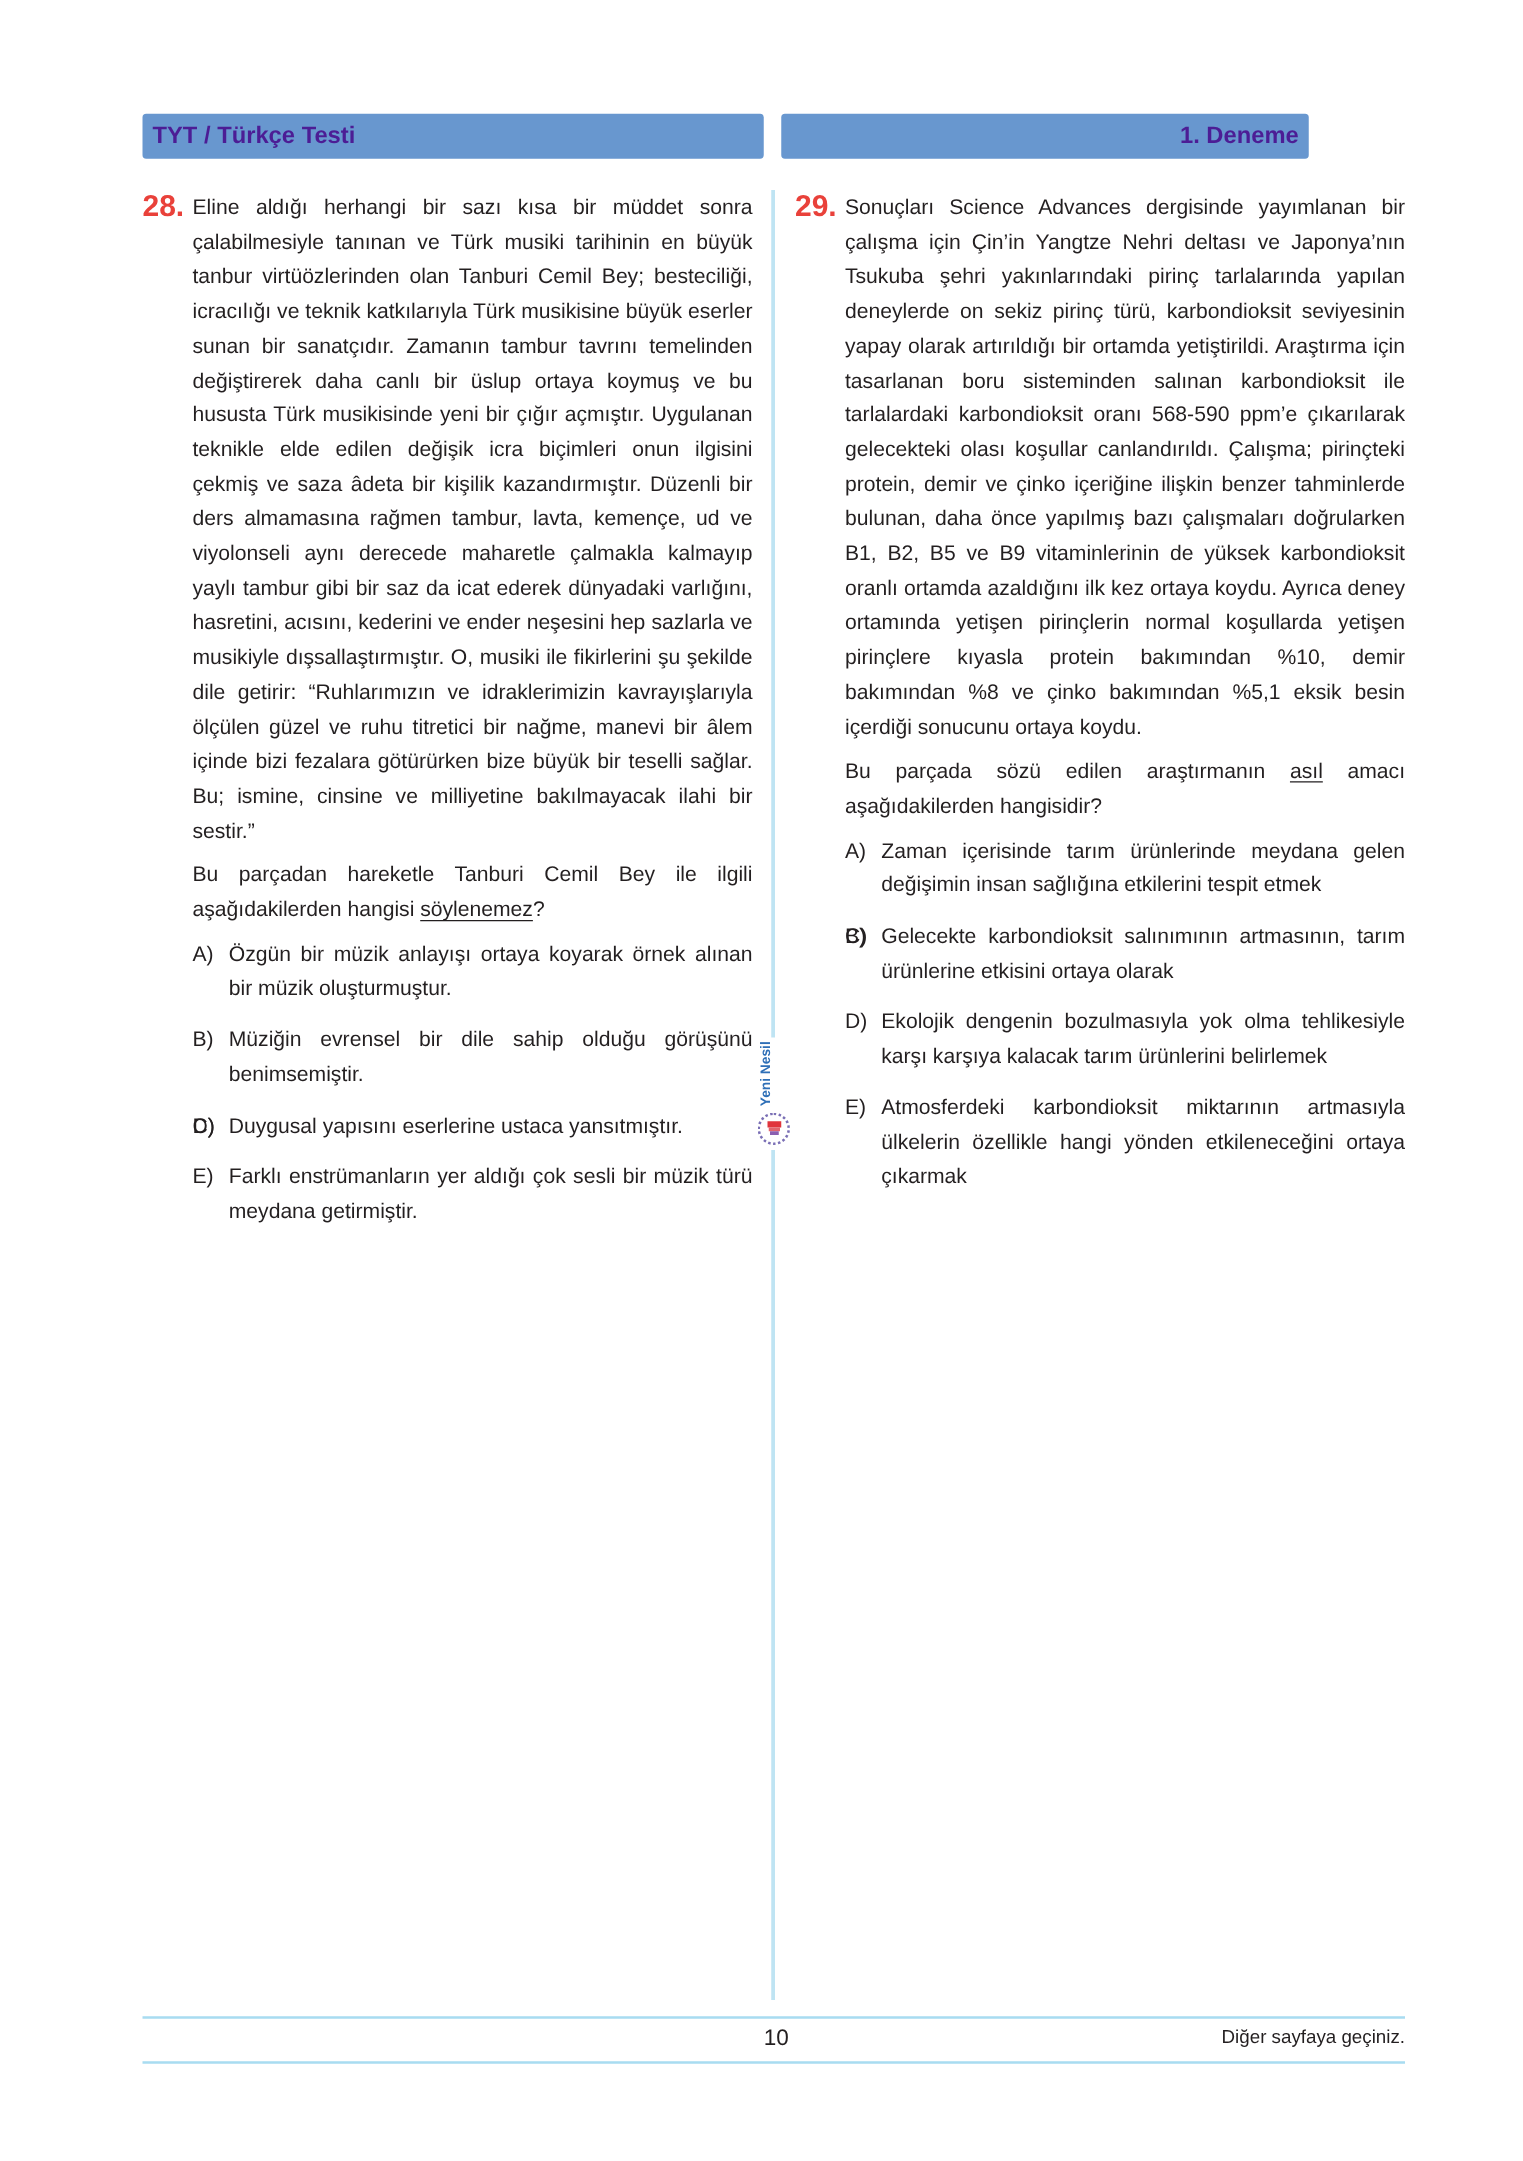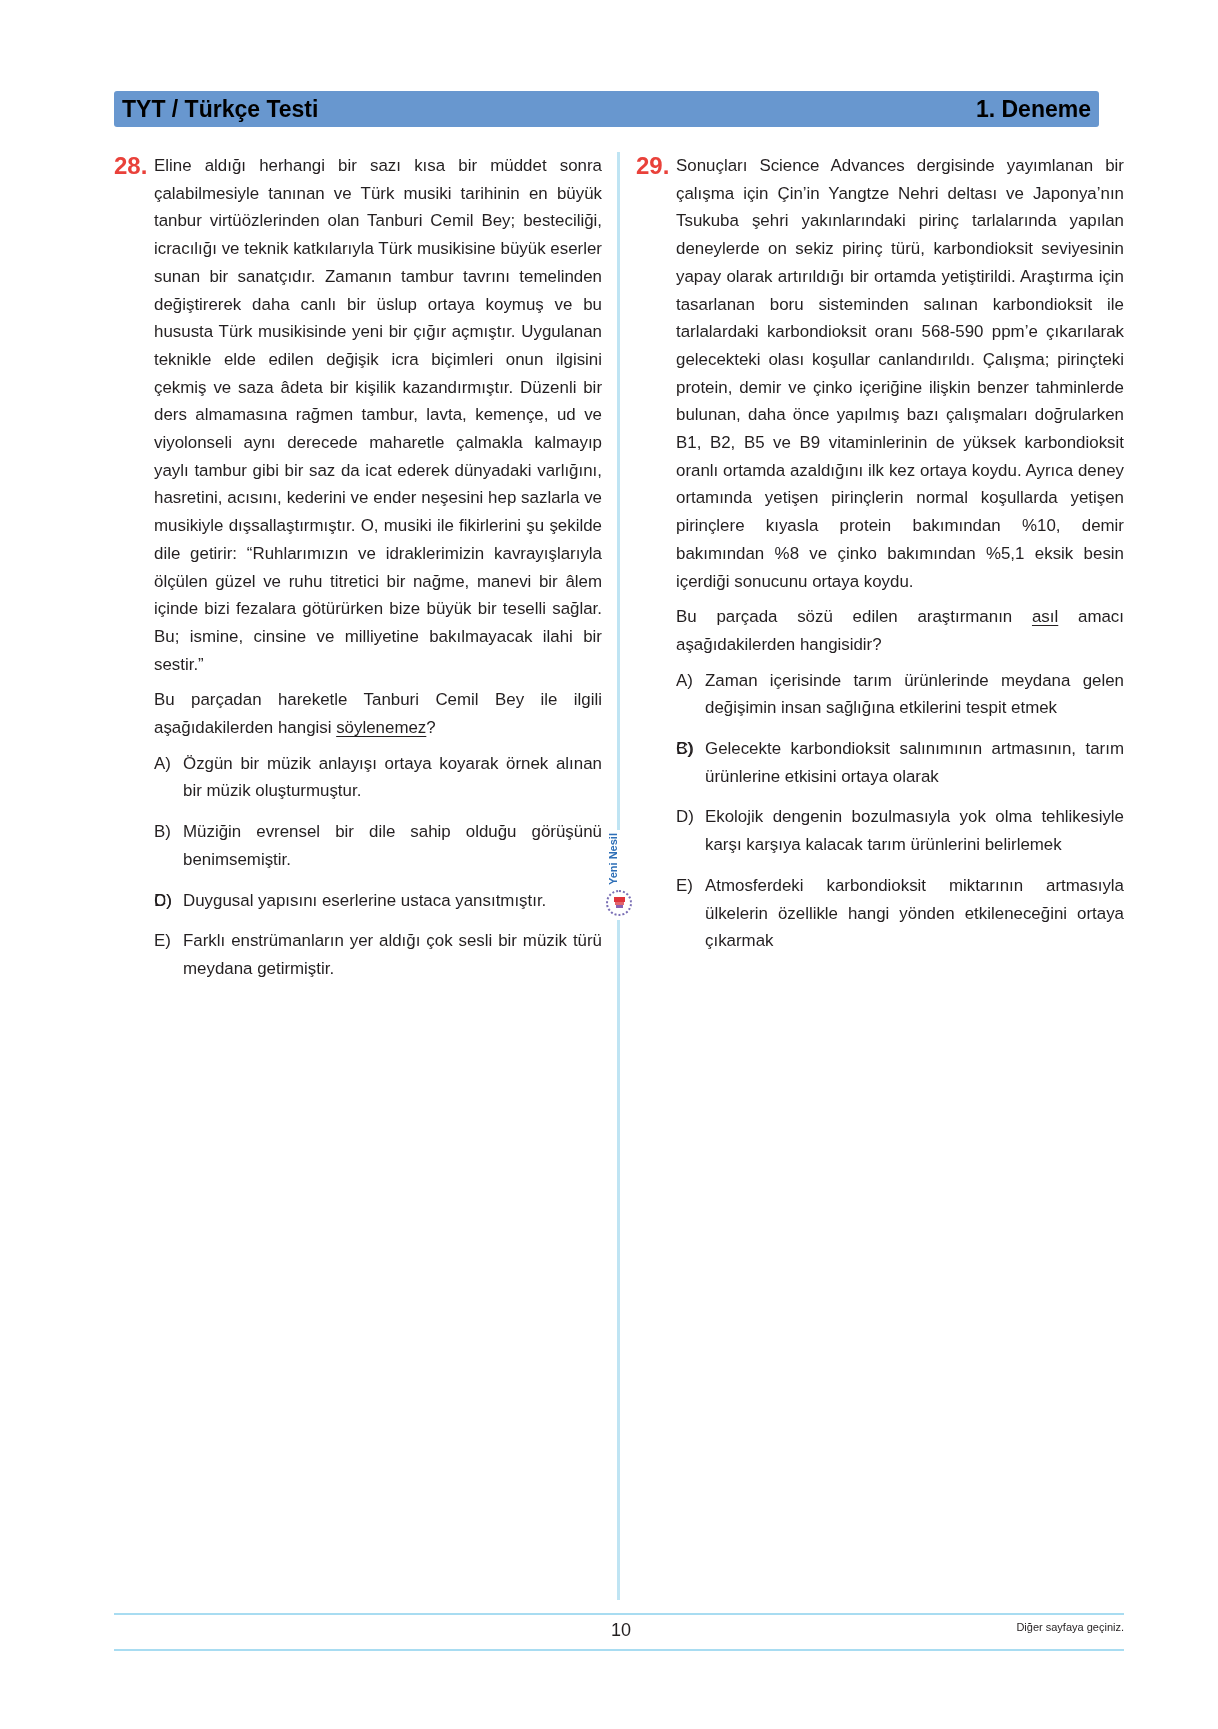--- a/index.html
+++ b/index.html
@@ -1,19 +1,19 @@
 <!DOCTYPE html>
 <html><head>
 <meta charset="utf-8">
 <style>
   html, body { margin: 0; padding: 0; background: #ffffff; }
   body { width: 1218px; height: 1729px; position: relative; font-family: "Liberation Sans", sans-serif; color: #231f20; overflow: hidden; }
-  .hdr { position: absolute; top: 91px; height: 36px; background: #6897cf; border-radius: 3px; box-sizing: border-box; display: flex; align-items: center; font-weight: bold; font-size: 23px; color: #000000; }
+  .hdr { position: absolute; top: 91px; height: 36px; background: #6897cf; border-radius: 3px; box-sizing: border-box; display: flex; align-items: center; font-weight: bold; font-size: 19px; color: #4c1d95; }
   .hdr-left { left: 114px; width: 497px; padding-left: 8px; }
-  .hdr-right { left: 600px; width: 499px; justify-content: flex-end; padding-right: 8px; align-items: center; }
+  .hdr-right { left: 625px; width: 422px; justify-content: flex-end; padding-right: 8px; align-items: center; }
   .divider { position: absolute; left: 617px; top: 152px; width: 3px; height: 1448px; background: #bfe4f3; }
   .logo { position: absolute; left: 604px; top: 830px; width: 30px; height: 90px; background: #fff; }
   .logo-text { position: absolute; left: 3px; top: 0; width: 24px; height: 58px; writing-mode: vertical-rl; transform: rotate(180deg); font-size: 11px; font-weight: bold; color: #2e6fb7; text-align: center; }
   .logo-mark { position: absolute; left: 2px; top: 60px; width: 22px; height: 22px; border: 2px dotted #7a6fb5; border-radius: 50%; }
   .logo-mark .bar1 { position: absolute; left: 6px; top: 5px; width: 11px; height: 5px; background: #e0343c; }
   .logo-mark .bar2 { position: absolute; left: 7px; top: 10px; width: 9px; height: 3px; background: #e2656d; }
   .logo-mark .bar3 { position: absolute; left: 8px; top: 13px; width: 7px; height: 3px; background: #8a5fb0; }
   .col { position: absolute; top: 152px; font-size: 16.9px; line-height: 27.7px; }
   .col-left { left: 114px; width: 488px; }
   .col-right { left: 636px; width: 488px; }
@@ -22,21 +22,21 @@
   .qbody { margin-left: 40px; text-align: justify; }
   .stem { margin-left: 40px; margin-top: 8px; font-weight: normal; text-align: justify; }
   .u { text-decoration: underline; text-decoration-thickness: 1px; text-underline-offset: 3px; }
   .opts { margin-left: 40px; margin-top: 8px; }
   .opt { position: relative; padding-left: 29px; margin-bottom: 13px; text-align: justify; }
   .opt-letter { position: absolute; left: 0; top: 0; }
   .foot-line { position: absolute; left: 114px; width: 1010px; height: 2px; background: #a8dcf1; }
   .foot-line.top { top: 1613px; }
   .foot-line.bot { top: 1649px; }
   .page-no { position: absolute; top: 1620px; left: 596px; width: 50px; text-align: center; font-size: 18px; }
-  .next-page { position: absolute; top: 1621px; right: 94px; font-size: 11px; }
+  .next-page { position: absolute; top: 1621px; right: 94px; font-size: 15px; }
 </style>
 </head>
 <body>
 
 <div class="hdr hdr-left">
   <span>TYT / Türkçe Testi</span>
 </div>
 <div class="hdr hdr-right">
   <span>1. Deneme</span>
 </div>

